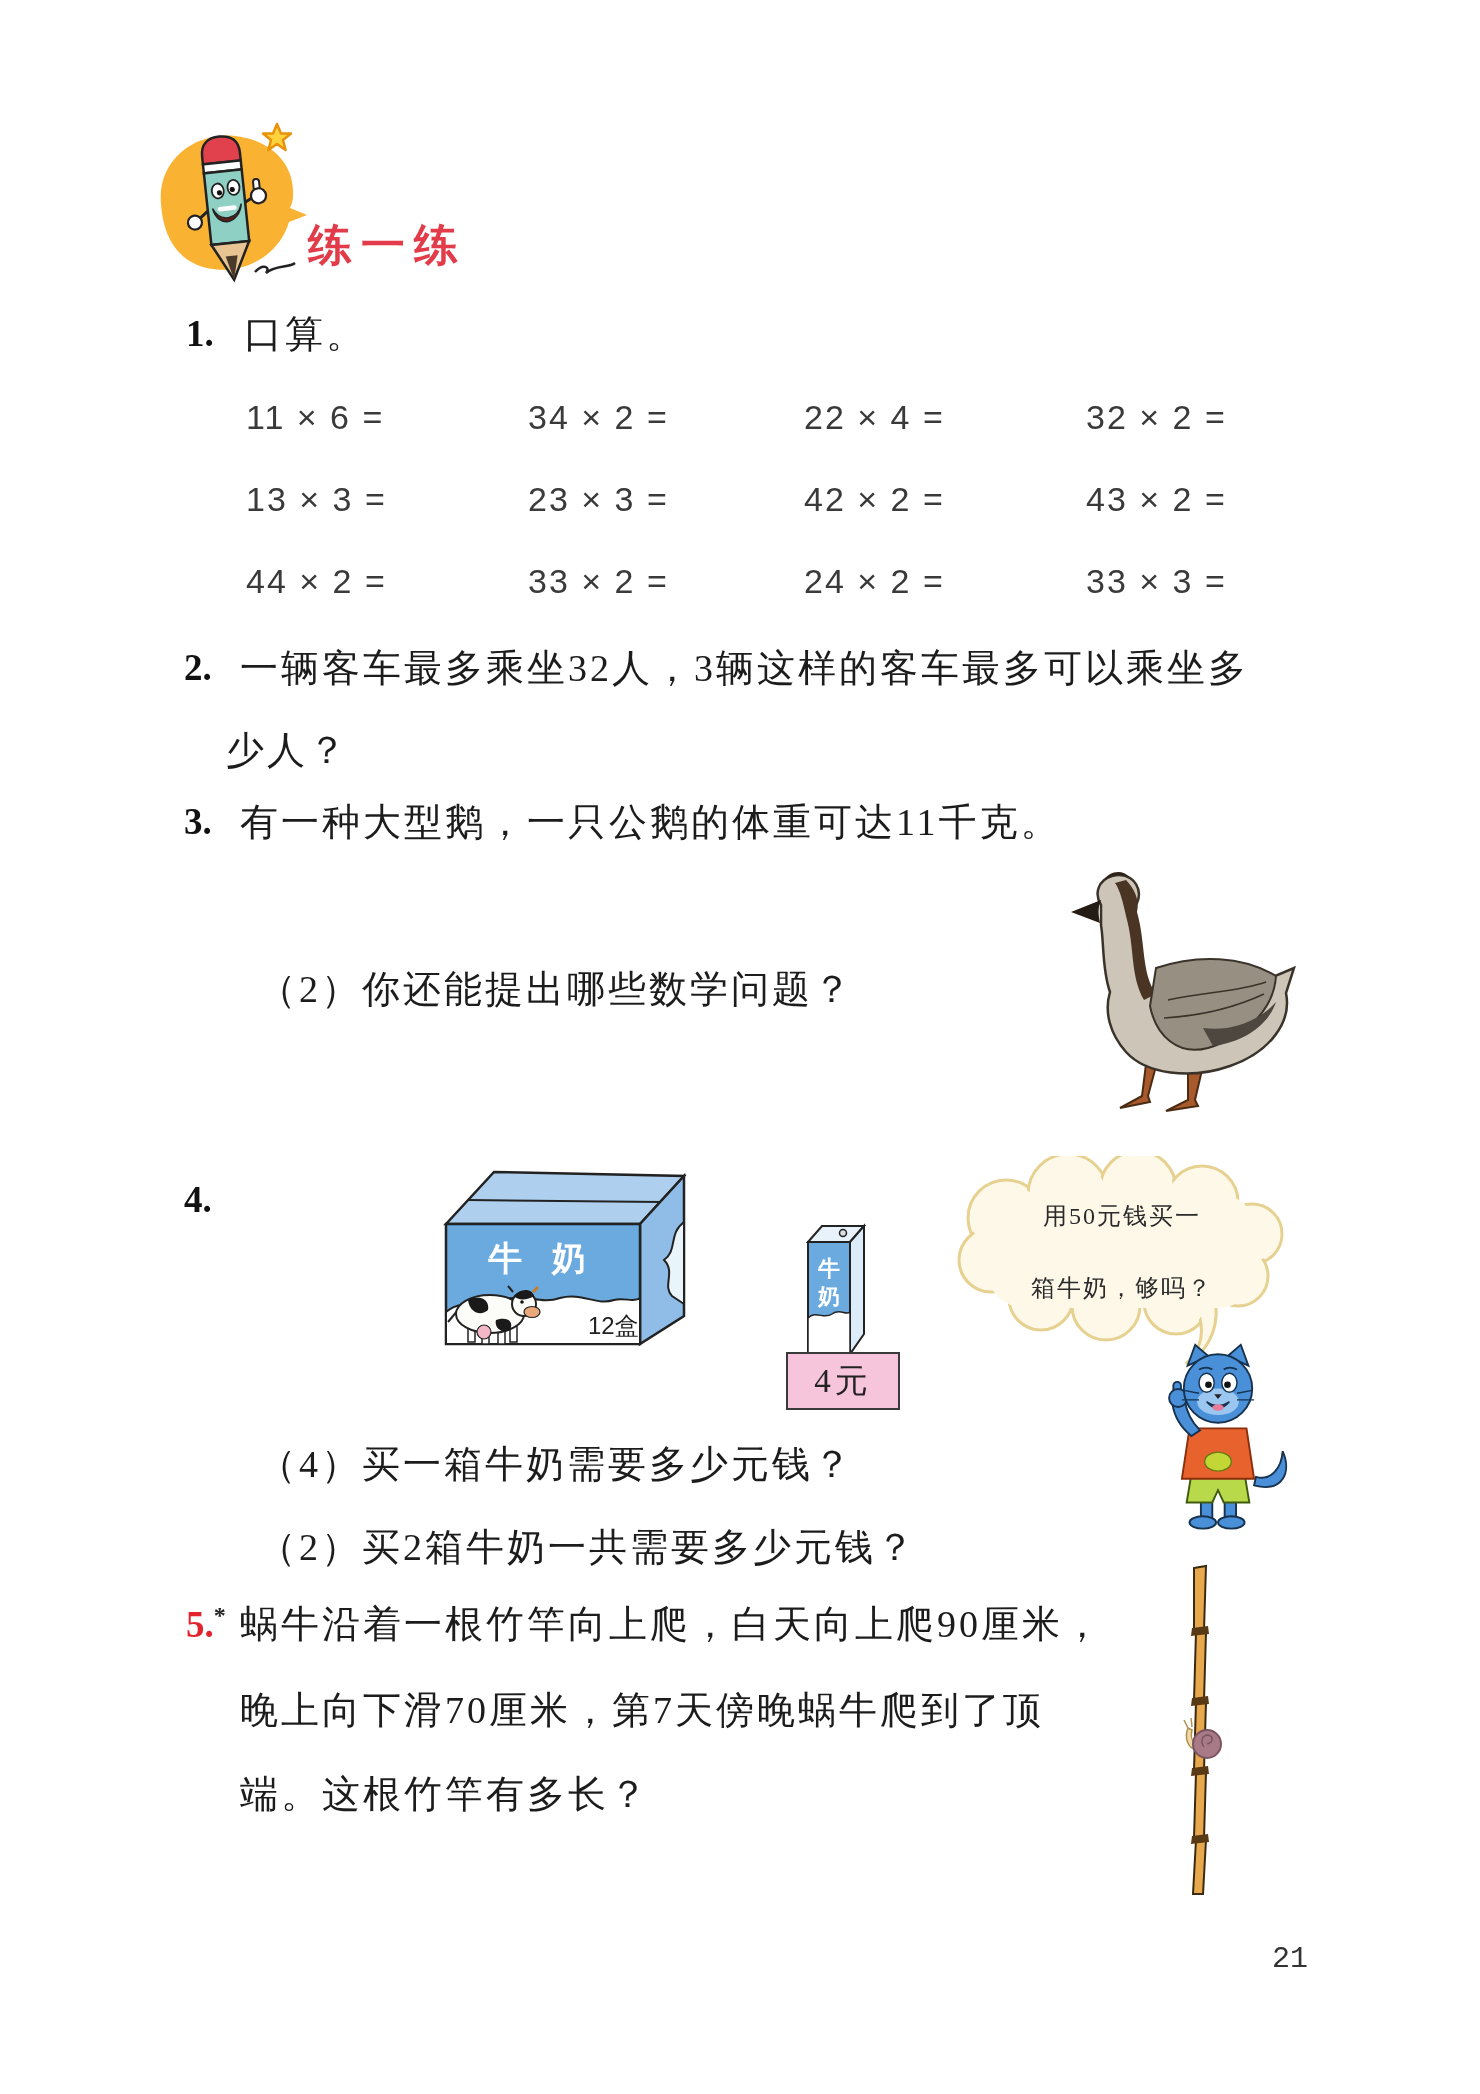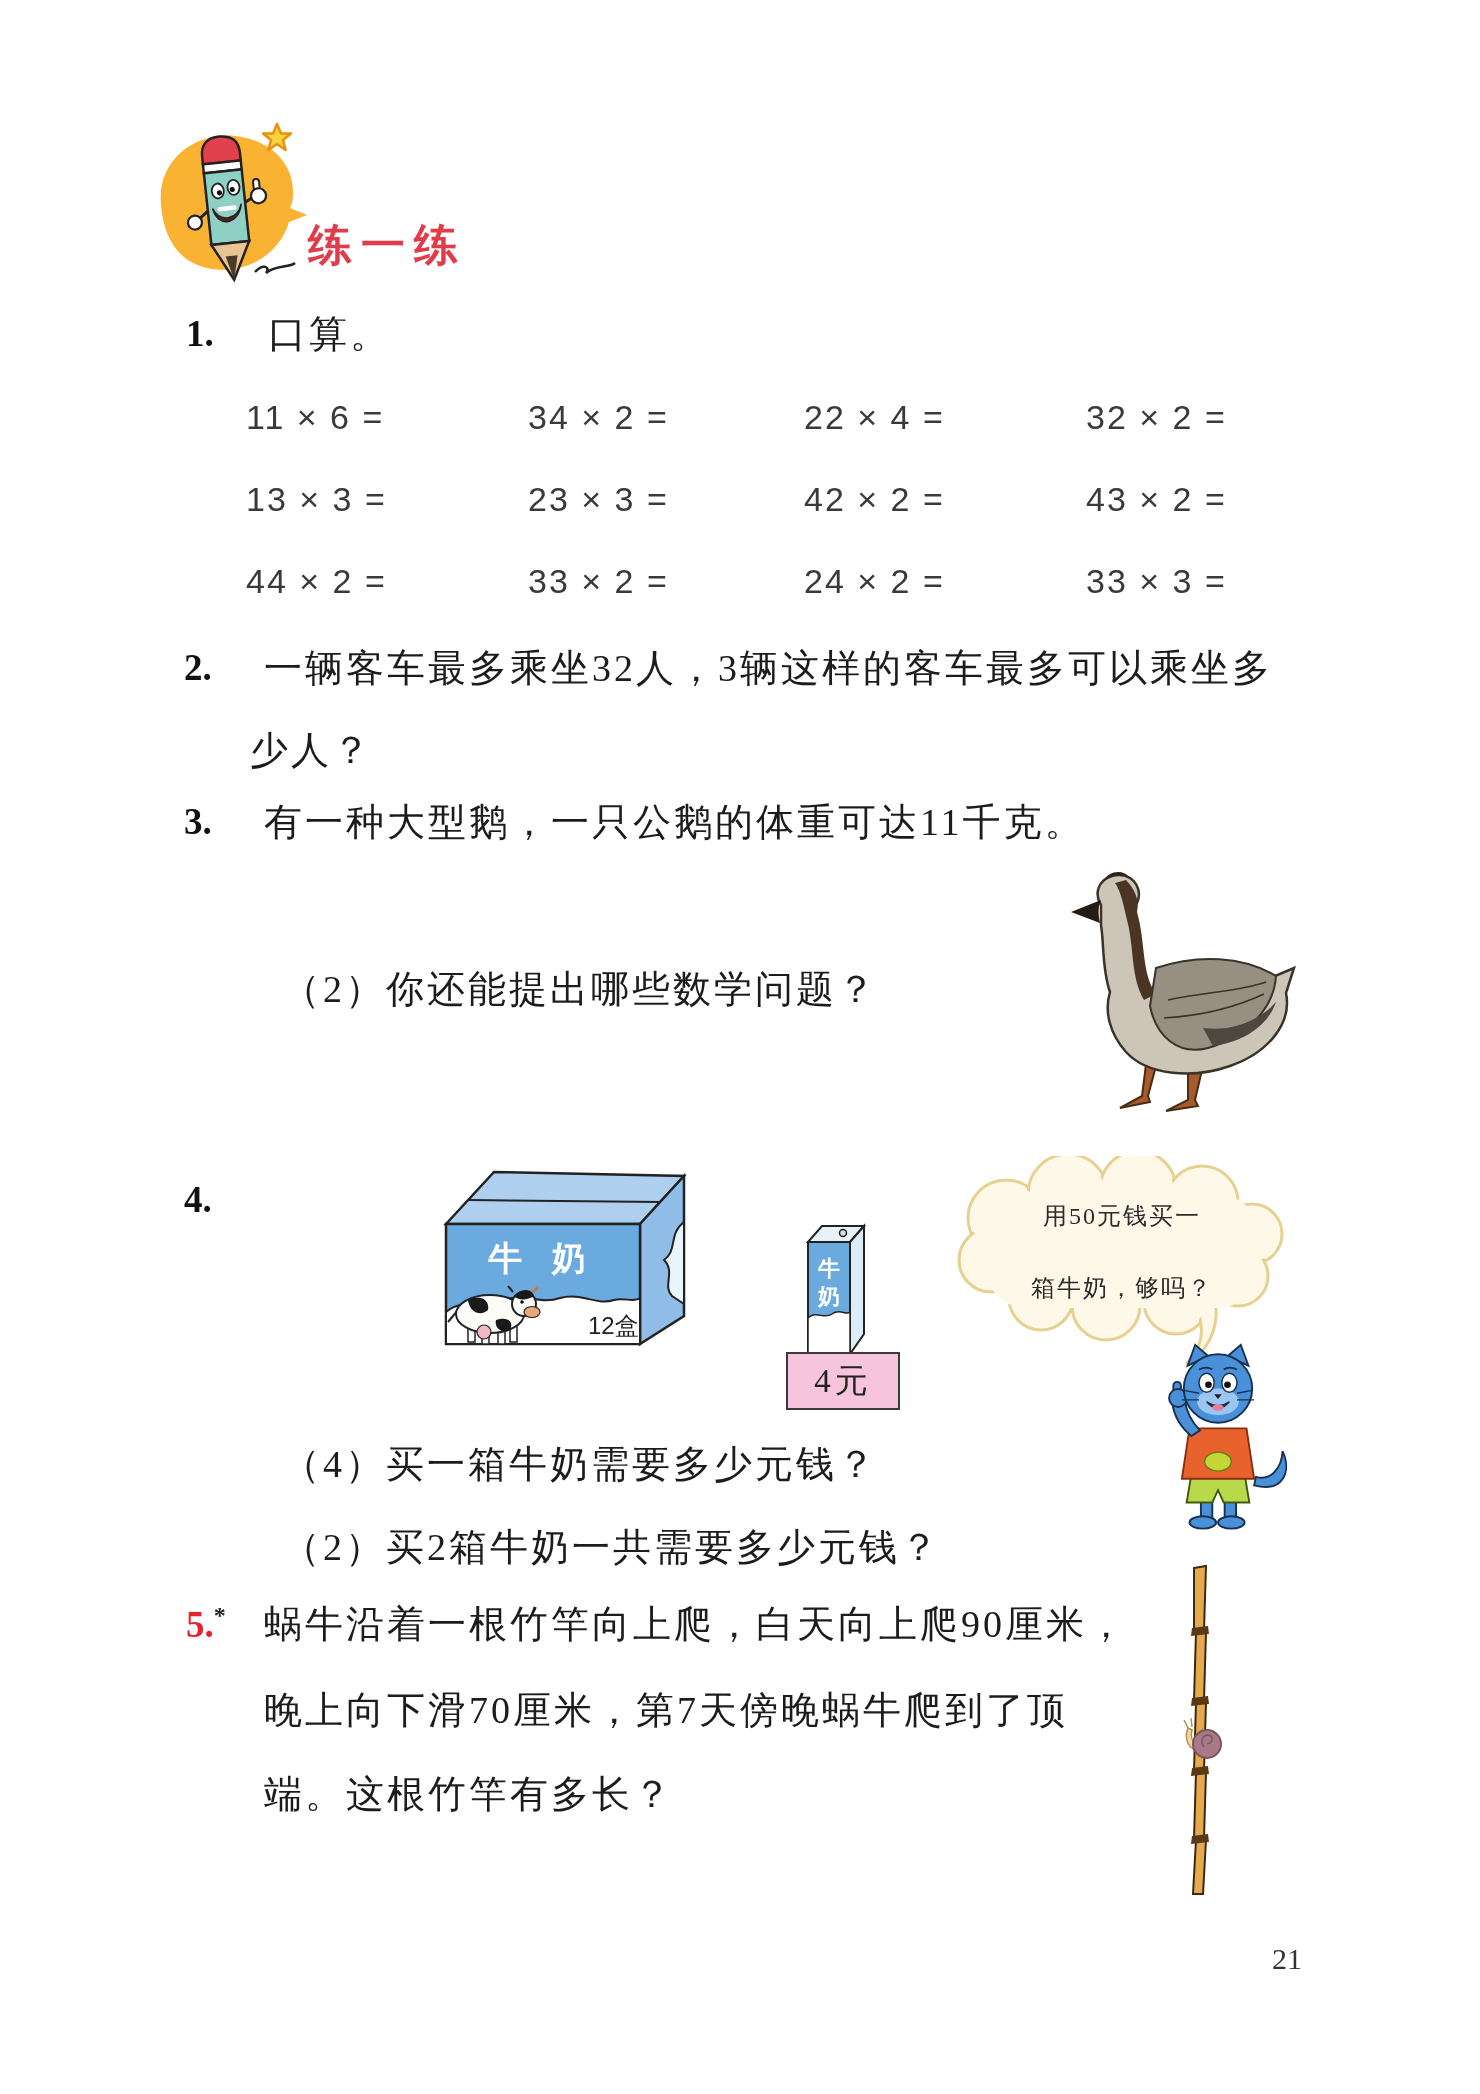--- a/index.html
+++ b/index.html
@@ -3,35 +3,35 @@
 <meta charset="utf-8">
 <style>
   html,body{margin:0;padding:0;background:#ffffff;}
   #page{position:relative;width:1480px;height:2094px;background:#ffffff;overflow:hidden;
         font-family:"Liberation Serif",serif;color:#1c1c1c;}
   .abs{position:absolute;}
   
   #practice-title{left:308px;top:216px;font-family:"Liberation Sans",sans-serif;
     font-weight:bold;font-size:44px;color:#e23b49;letter-spacing:9px;}
   
-  .cjk{font-size:38px;letter-spacing:3px;line-height:48px;white-space:nowrap;color:#1c1c1c;margin-left:24px;}
+  .cjk{font-size:38px;letter-spacing:3px;line-height:48px;white-space:nowrap;color:#1c1c1c;}
   .pnum{font-family:"Liberation Serif",serif;font-weight:bold;font-size:37px;color:#111;}
   .rednum{color:#e2232e;}
   .star{font-size:24px;vertical-align:14px;color:#222;letter-spacing:0;}
   
   .eq{font-family:"Liberation Sans",sans-serif;font-size:34px;color:#3a3a3a;
       letter-spacing:2px;white-space:nowrap;}
   
   #price-tag{left:786px;top:1352px;width:110px;height:54px;background:#f6c5dc;
     border:2.5px solid #3a3a3a;display:flex;align-items:center;justify-content:center;
     font-size:33px;letter-spacing:4px;color:#222;}
   
   #bubble-text{left:972px;top:1180px;width:300px;text-align:center;font-size:24px;
     letter-spacing:2px;line-height:72px;color:#2a2a2a;white-space:nowrap;}
-  #page-num{left:1272px;top:1942px;font-family:Liberation Serif, serif;
+  #page-num{left:1272px;top:1942px;font-family:Liberation Mono, monospace;
     font-size:30px;color:#333;}
   
   .bc{fill:#fdf8e8;stroke:#e6d190;stroke-width:3;}
   .bcf{fill:#fdf8e8;stroke:none;}
   svg{display:block;}
 </style>
 </head>
 <body>
 
 <div id="page">

